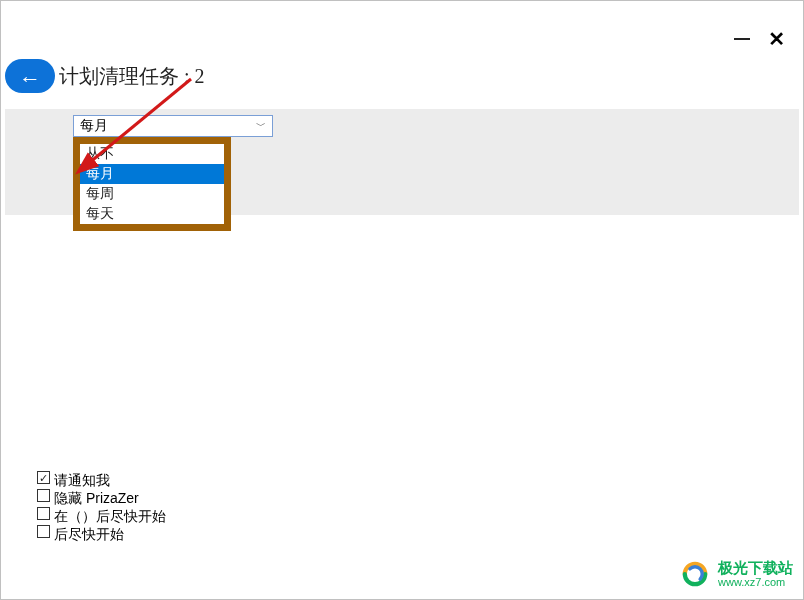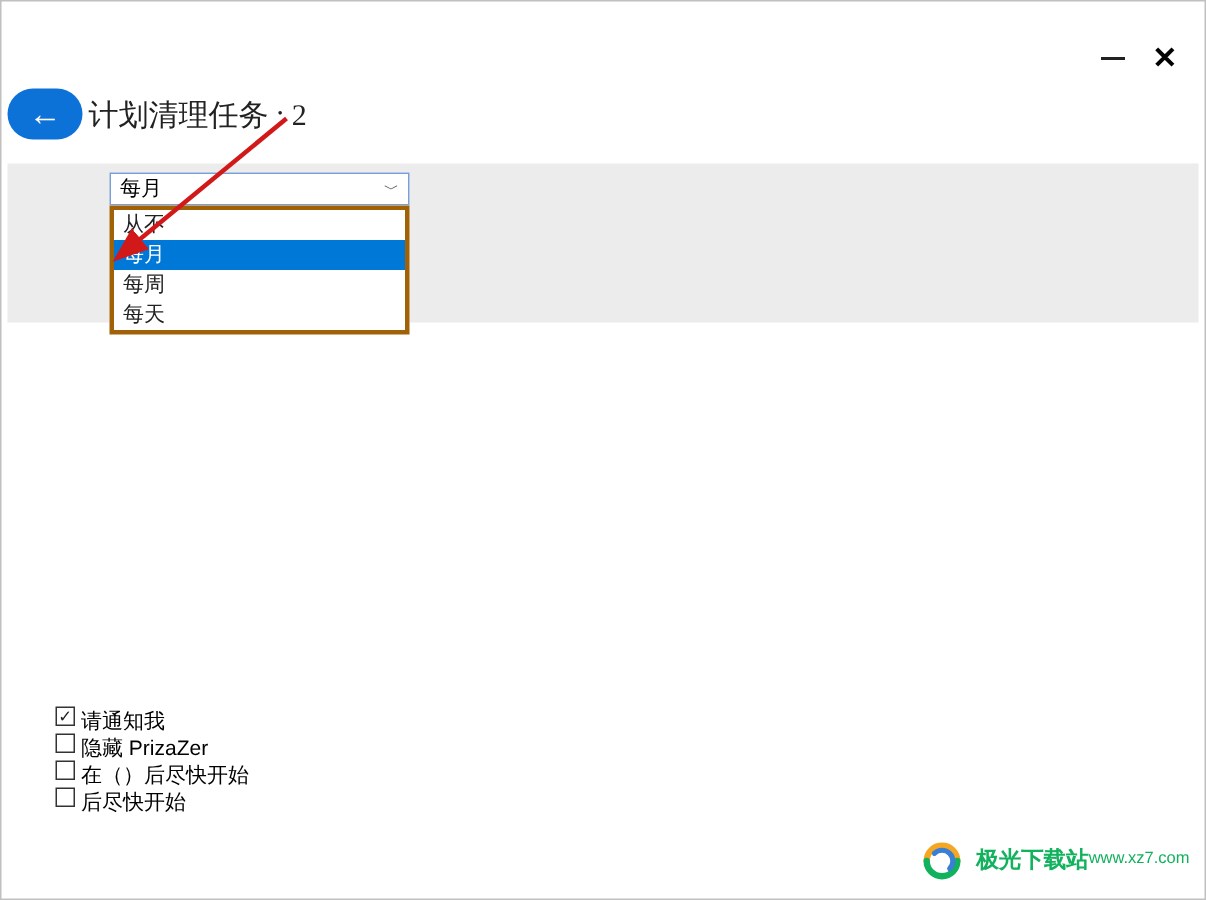--- a/index.html
+++ b/index.html
@@ -95,22 +95,22 @@
     .dropdown-arrow {
       width: 14px;
       height: 14px;
       display: flex;
       align-items: center;
       justify-content: center;
       font-size: 10px;
       color: #555;
     }
     .dropdown-list {
-      width: 200px;
-      border: 3px solid #a16207;
+      width: 158px;
+      border: 7px solid #a16207;
       background: #ffffff;
     }
     .dropdown-item {
       padding: 1px 6px;
       font-size: 14px;
       cursor: pointer;
       color: #222;
     }
     .dropdown-item.selected {
       background: #0078d7;
@@ -157,21 +157,21 @@
       display: flex;
       align-items: center;
       gap: 6px;
     }
     .wm-icon {
       width: 34px;
       height: 34px;
     }
     .wm-text {
       display: flex;
-      flex-direction: row;
+      flex-direction: column;
       line-height: 1.1;
     }
     .wm-title {
       font-size: 15px;
       color: #11b15d;
       font-weight: bold;
     }
     .wm-url {
       font-size: 11px;
       color: #11b15d;

